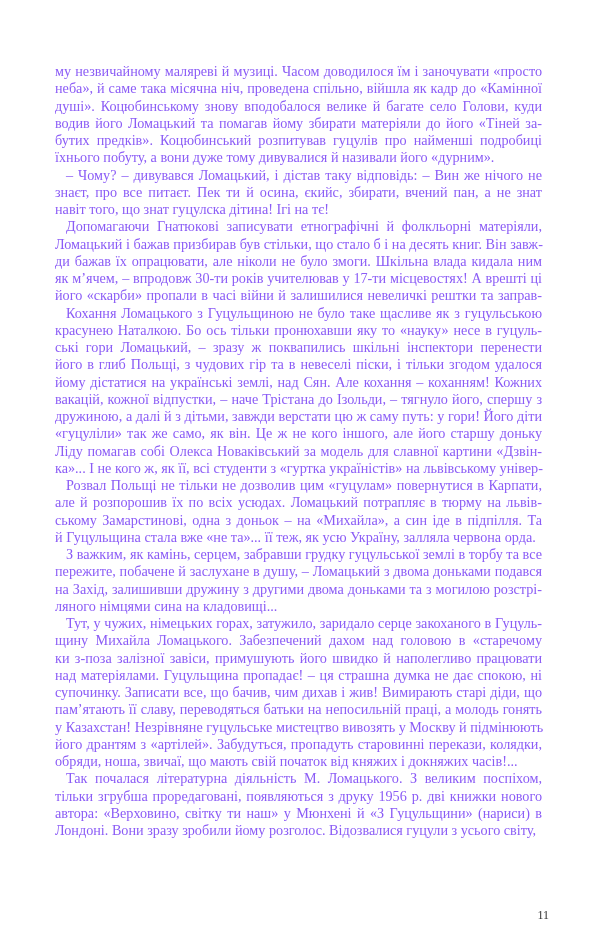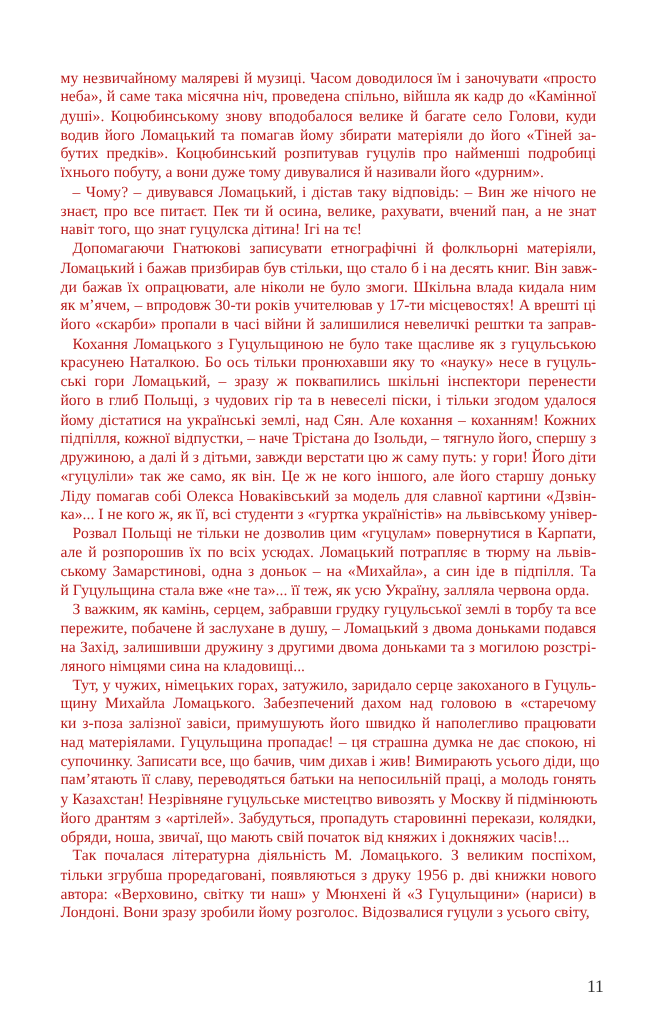--- a/index.html
+++ b/index.html
@@ -14,79 +14,79 @@
       overflow: hidden;
     }
     .page {
       position: absolute;
       left: 55px;
       top: 63px;
       width: 487px;
       font-family: "Liberation Serif", "DejaVu Serif", serif;
       font-size: 14.2px;
       line-height: 17.25px;
-      color: #b91c1c;
+      color: #8b5cf6;
       text-align: justify;
       hyphens: manual;
     }
     .line {
       display: block;
       text-align: justify;
       text-align-last: justify;
       white-space: nowrap;
       overflow: visible;
     }
     .line.last {
       text-align-last: left;
     }
     .line.indent {
       padding-left: 11px;
     }
     .page-number {
       position: absolute;
       left: 531px;
-      top: 889px;
+      top: 908px;
       width: 18px;
       text-align: right;
       font-family: "Liberation Serif", "DejaVu Serif", serif;
-      font-size: 16px;
+      font-size: 12px;
       color: #333333;
     }
   </style>
 </head>
 <body>
 
 <div class="page" id="page-body">
     <div>
       <span class="line">му незвичайному маляреві й музиці. Часом доводилося їм і заночувати «просто</span>
       <span class="line">неба», й саме така місячна ніч, проведена спільно, війшла як кадр до «Камінної</span>
       <span class="line">душі». Коцюбинському знову вподобалося велике й багате село Голови, куди</span>
       <span class="line">водив його Ломацький та помагав йому збирати матеріяли до його «Тіней за-</span>
       <span class="line">бутих предків». Коцюбинський розпитував гуцулів про найменші подробиці</span>
       <span class="line last">їхнього побуту, а вони дуже тому дивувалися й називали його «дурним».</span>
     </div>
     <div>
       <span class="line indent">– Чому? – дивувався Ломацький, і дістав таку відповідь: – Вин же нічого не</span>
-      <span class="line">знаєт, про все питаєт. Пек ти й осина, велике, рахувати, вчений пан, а не знат</span>
+      <span class="line">знаєт, про все питаєт. Пек ти й осина, єкийс, збирати, вчений пан, а не знат</span>
       <span class="line last">навіт того, що знат гуцулска дітина! Ігі на тє!</span>
     </div>
     <div>
       <span class="line indent">Допомагаючи Гнатюкові записувати етнографічні й фолкльорні матеріяли,</span>
       <span class="line">Ломацький і бажав призбирав був стільки, що стало б і на десять книг. Він завж-</span>
       <span class="line">ди бажав їх опрацювати, але ніколи не було змоги. Шкільна влада кидала ним</span>
       <span class="line">як м’ячем, – впродовж 30-ти років учителював у 17-ти місцевостях! А врешті ці</span>
       <span class="line">його «скарби» пропали в часі війни й залишилися невеличкі рештки та заправ-</span>
     </div>
     <div>
       <span class="line indent">Кохання Ломацького з Гуцульщиною не було таке щасливе як з гуцульською</span>
       <span class="line">красунею Наталкою. Бо ось тільки пронюхавши яку то «науку» несе в гуцуль-</span>
       <span class="line">ські гори Ломацький, – зразу ж поквапились шкільні інспектори перенести</span>
       <span class="line">його в глиб Польщі, з чудових гір та в невеселі піски, і тільки згодом удалося</span>
       <span class="line">йому дістатися на українські землі, над Сян. Але кохання – коханням! Кожних</span>
-      <span class="line">підпілля, кожної відпустки, – наче Трістана до Ізольди, – тягнуло його, спершу з</span>
+      <span class="line">вакацій, кожної відпустки, – наче Трістана до Ізольди, – тягнуло його, спершу з</span>
       <span class="line">дружиною, а далі й з дітьми, завжди верстати цю ж саму путь: у гори! Його діти</span>
       <span class="line">«гуцуліли» так же само, як він. Це ж не кого іншого, але його старшу доньку</span>
       <span class="line">Ліду помагав собі Олекса Новаківський за модель для славної картини «Дзвін-</span>
       <span class="line">ка»... І не кого ж, як її, всі студенти з «гуртка україністів» на львівському універ-</span>
     </div>
     <div>
       <span class="line indent">Розвал Польщі не тільки не дозволив цим «гуцулам» повернутися в Карпати,</span>
       <span class="line">але й розпорошив їх по всіх усюдах. Ломацький потрапляє в тюрму на львів-</span>
       <span class="line">ському Замарстинові, одна з доньок – на «Михайла», а син іде в підпілля. Та</span>
       <span class="line last">й Гуцульщина стала вже «не та»... її теж, як усю Україну, залляла червона орда.</span>
@@ -95,21 +95,21 @@
       <span class="line indent">З важким, як камінь, серцем, забравши грудку гуцульської землі в торбу та все</span>
       <span class="line">пережите, побачене й заслухане в душу, – Ломацький з двома доньками подався</span>
       <span class="line">на Захід, залишивши дружину з другими двома доньками та з могилою розстрі-</span>
       <span class="line last">ляного німцями сина на кладовищі...</span>
     </div>
     <div>
       <span class="line indent">Тут, у чужих, німецьких горах, затужило, заридало серце закоханого в Гуцуль-</span>
       <span class="line">щину Михайла Ломацького. Забезпечений дахом над головою в «старечому</span>
       <span class="line">ки з-поза залізної завіси, примушують його швидко й наполегливо працювати</span>
       <span class="line">над матеріялами. Гуцульщина пропадає! – ця страшна думка не дає спокою, ні</span>
-      <span class="line">супочинку. Записати все, що бачив, чим дихав і жив! Вимирають усього діди, що</span>
+      <span class="line">супочинку. Записати все, що бачив, чим дихав і жив! Вимирають старі діди, що</span>
       <span class="line">пам’ятають її славу, переводяться батьки на непосильній праці, а молодь гонять</span>
       <span class="line">у Казахстан! Незрівняне гуцульське мистецтво вивозять у Москву й підмінюють</span>
       <span class="line">його дрантям з «артілей». Забудуться, пропадуть старовинні перекази, колядки,</span>
       <span class="line last">обряди, ноша, звичаї, що мають свій початок від княжих і докняжих часів!...</span>
     </div>
     <div>
       <span class="line indent">Так почалася літературна діяльність М. Ломацького. З великим поспіхом,</span>
       <span class="line">тільки згрубша проредаговані, появляються з друку 1956 р. дві книжки нового</span>
       <span class="line">автора: «Верховино, світку ти наш» у Мюнхені й «З Гуцульщини» (нариси) в</span>
       <span class="line last">Лондоні. Вони зразу зробили йому розголос. Відозвалися гуцули з усього світу,</span>

